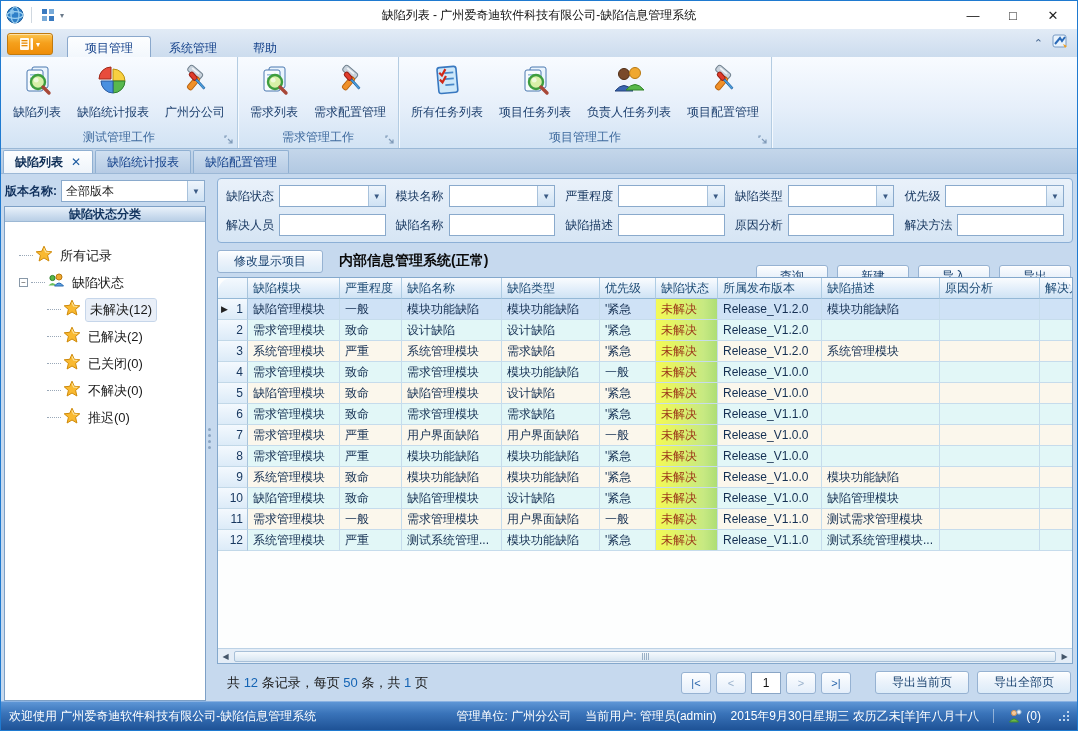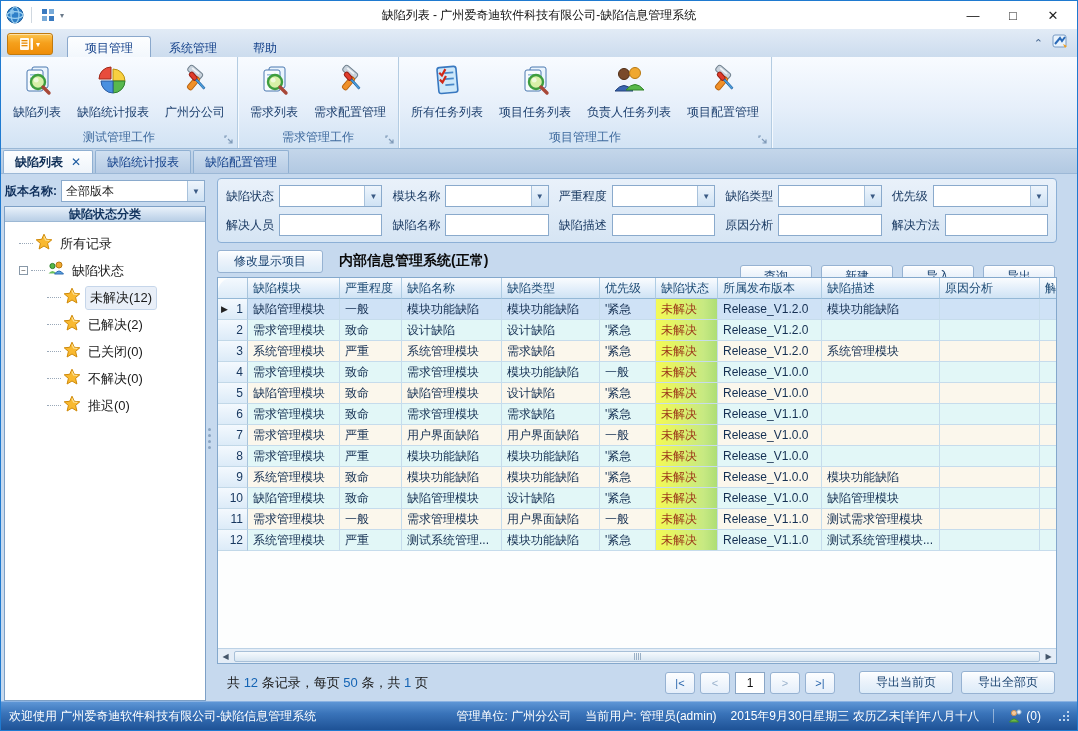--- a/index.html
+++ b/index.html
@@ -33,30 +33,30 @@
   .rlabel{height:21px;font-size:12px;color:#3e6a9e;display:flex;align-items:center;justify-content:center;position:relative;padding:0 16px;}
   .launcher{position:absolute;right:3px;bottom:4px;width:10px;height:10px;cursor:pointer;opacity:.8;}
 
   
   .doctabs{height:25px;background:linear-gradient(#c4d6ea,#b2c9e2);display:flex;align-items:flex-end;padding-left:2px;gap:2px;flex:0 0 auto;border-bottom:1px solid #9cb8d6;}
   .dtab{height:23px;display:flex;align-items:center;padding:0 11px;font-size:12px;color:#15428b;background:linear-gradient(#cfdff0,#b6cbe4);border:1px solid #90b0d2;border-bottom:none;border-radius:2px 2px 0 0;cursor:pointer;white-space:nowrap;}
   .dtab.active{background:linear-gradient(#fdfeff,#eef4fa);color:#0c2c54;font-weight:bold;}
   .dtab .close{color:#1c5aa0;font-weight:bold;margin-left:8px;font-size:12px;cursor:pointer;}
 
   
-  .main{flex:1;display:flex;padding:2px 18px 0 3px;min-height:0;}
+  .main{flex:1;display:flex;padding:2px 2px 0 3px;min-height:0;}
   .sidebar{width:202px;display:flex;flex-direction:column;flex:0 0 auto;}
   .version-row{height:30px;display:flex;align-items:center;gap:4px;padding:0 1px;}
   .version-row .vlabel{font-size:12px;font-weight:bold;color:#10305c;white-space:nowrap;}
   .select{flex:1;height:22px;background:#fff;border:1px solid #8aaacc;display:flex;align-items:center;}
   .select .val{flex:1;font-size:12px;color:#222;padding:0 4px;}
   .drop-btn{width:17px;height:100%;background:linear-gradient(#eef5fc,#cfe2f4);border-left:1px solid #a8c2dc;display:flex;align-items:center;justify-content:center;font-size:8px;color:#3a5a84;cursor:pointer;}
   .side-panel{flex:1;border:1px solid #7da0c6;background:#fff;display:flex;flex-direction:column;min-height:0;}
   .side-header{height:15px;background:linear-gradient(#e9f1fa,#cbdcee 60%,#b9cfe6);border-bottom:1px solid #9cb8d4;display:flex;align-items:center;justify-content:center;font-size:12px;font-weight:bold;color:#10335e;}
-  .tree{flex:1;padding:8px 4px;overflow:hidden;}
+  .tree{flex:1;padding:8px 4px;overflow:hidden;margin-top:12px;}
   .titem{display:flex;align-items:center;height:27px;font-size:13px;color:#1a1a1a;cursor:pointer;position:relative;}
   .titem .conn{width:14px;border-bottom:1px dotted #9aa8b8;height:0;margin-right:2px;}
   .titem .expander{width:9px;height:9px;border:1px solid #8898a8;background:#fff;font-size:8px;line-height:7px;text-align:center;color:#444;margin-right:3px;flex:0 0 auto;cursor:pointer;}
   .titem svg{width:18px;height:18px;margin-right:5px;flex:0 0 auto;}
   .titem.sel .tlabel{background:#e9eff8;outline:1px solid #c6d6ea;border-radius:2px;padding:2px 4px;}
   .titem .tlabel{padding:2px 2px;white-space:nowrap;}
   .lv0{padding-left:10px;}
   .lv1{padding-left:38px;}
 
   .splitter{width:7px;flex:0 0 auto;display:flex;flex-direction:column;align-items:center;justify-content:center;gap:3px;cursor:col-resize;}

